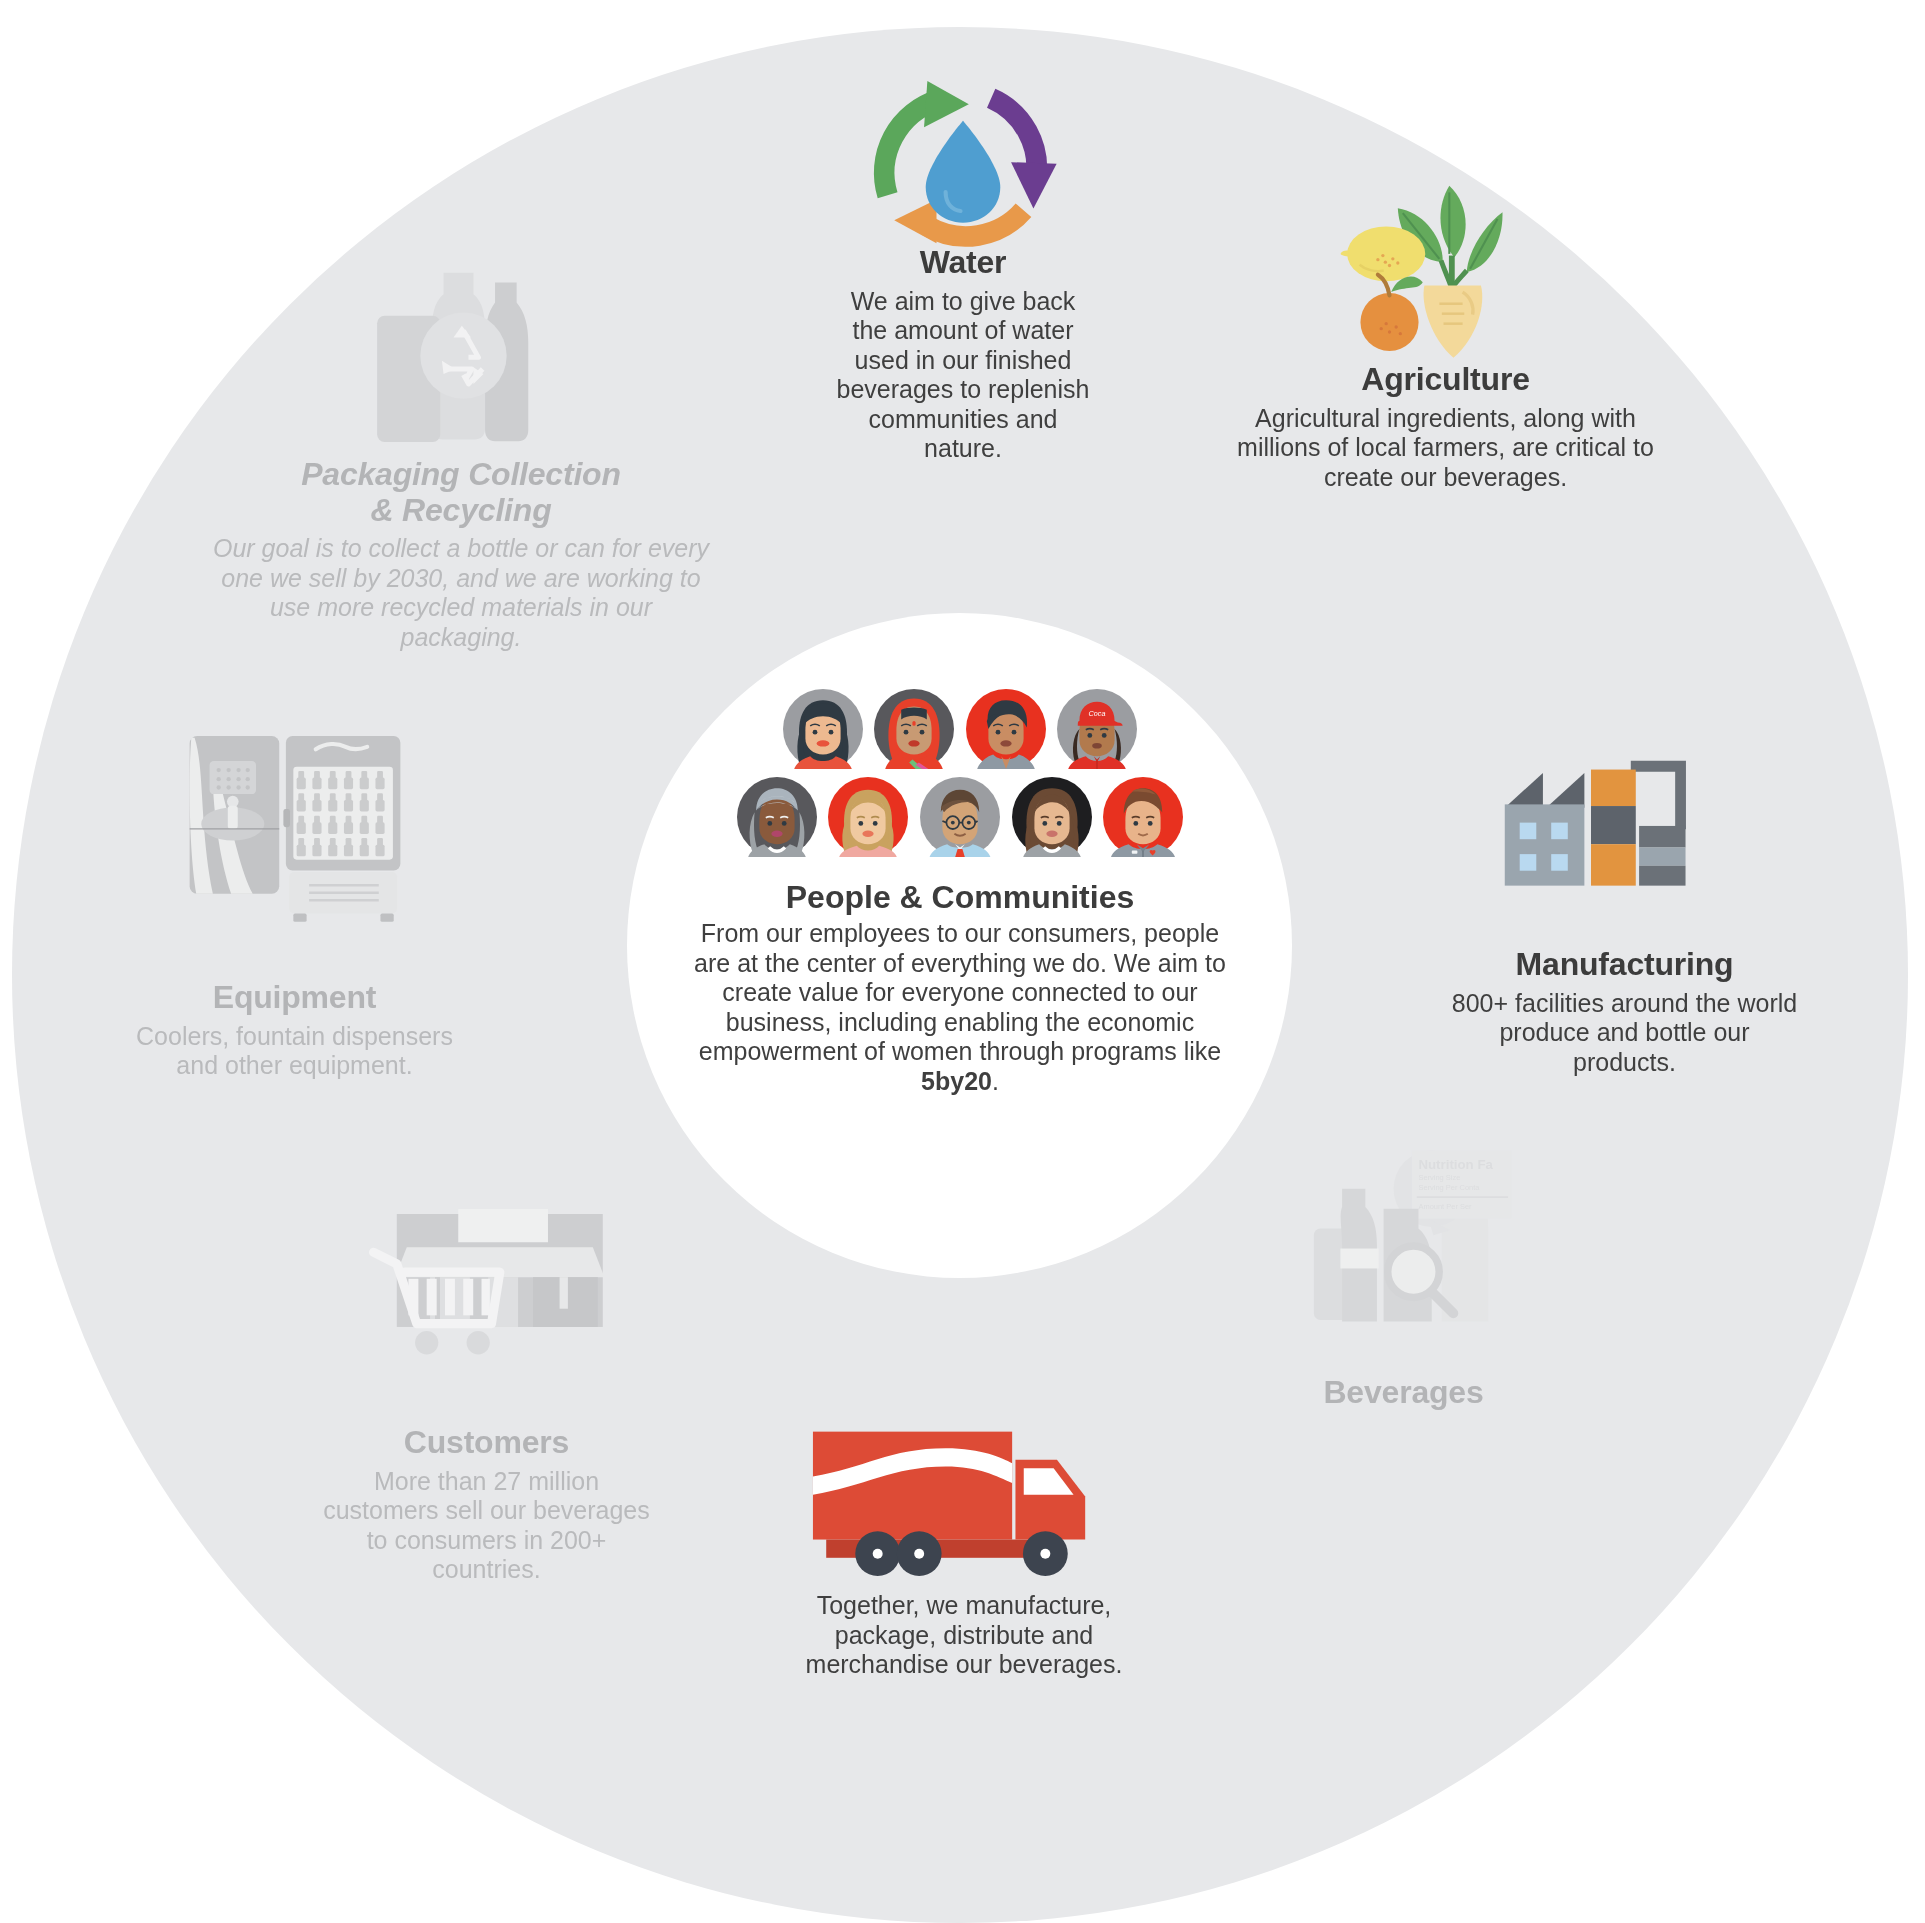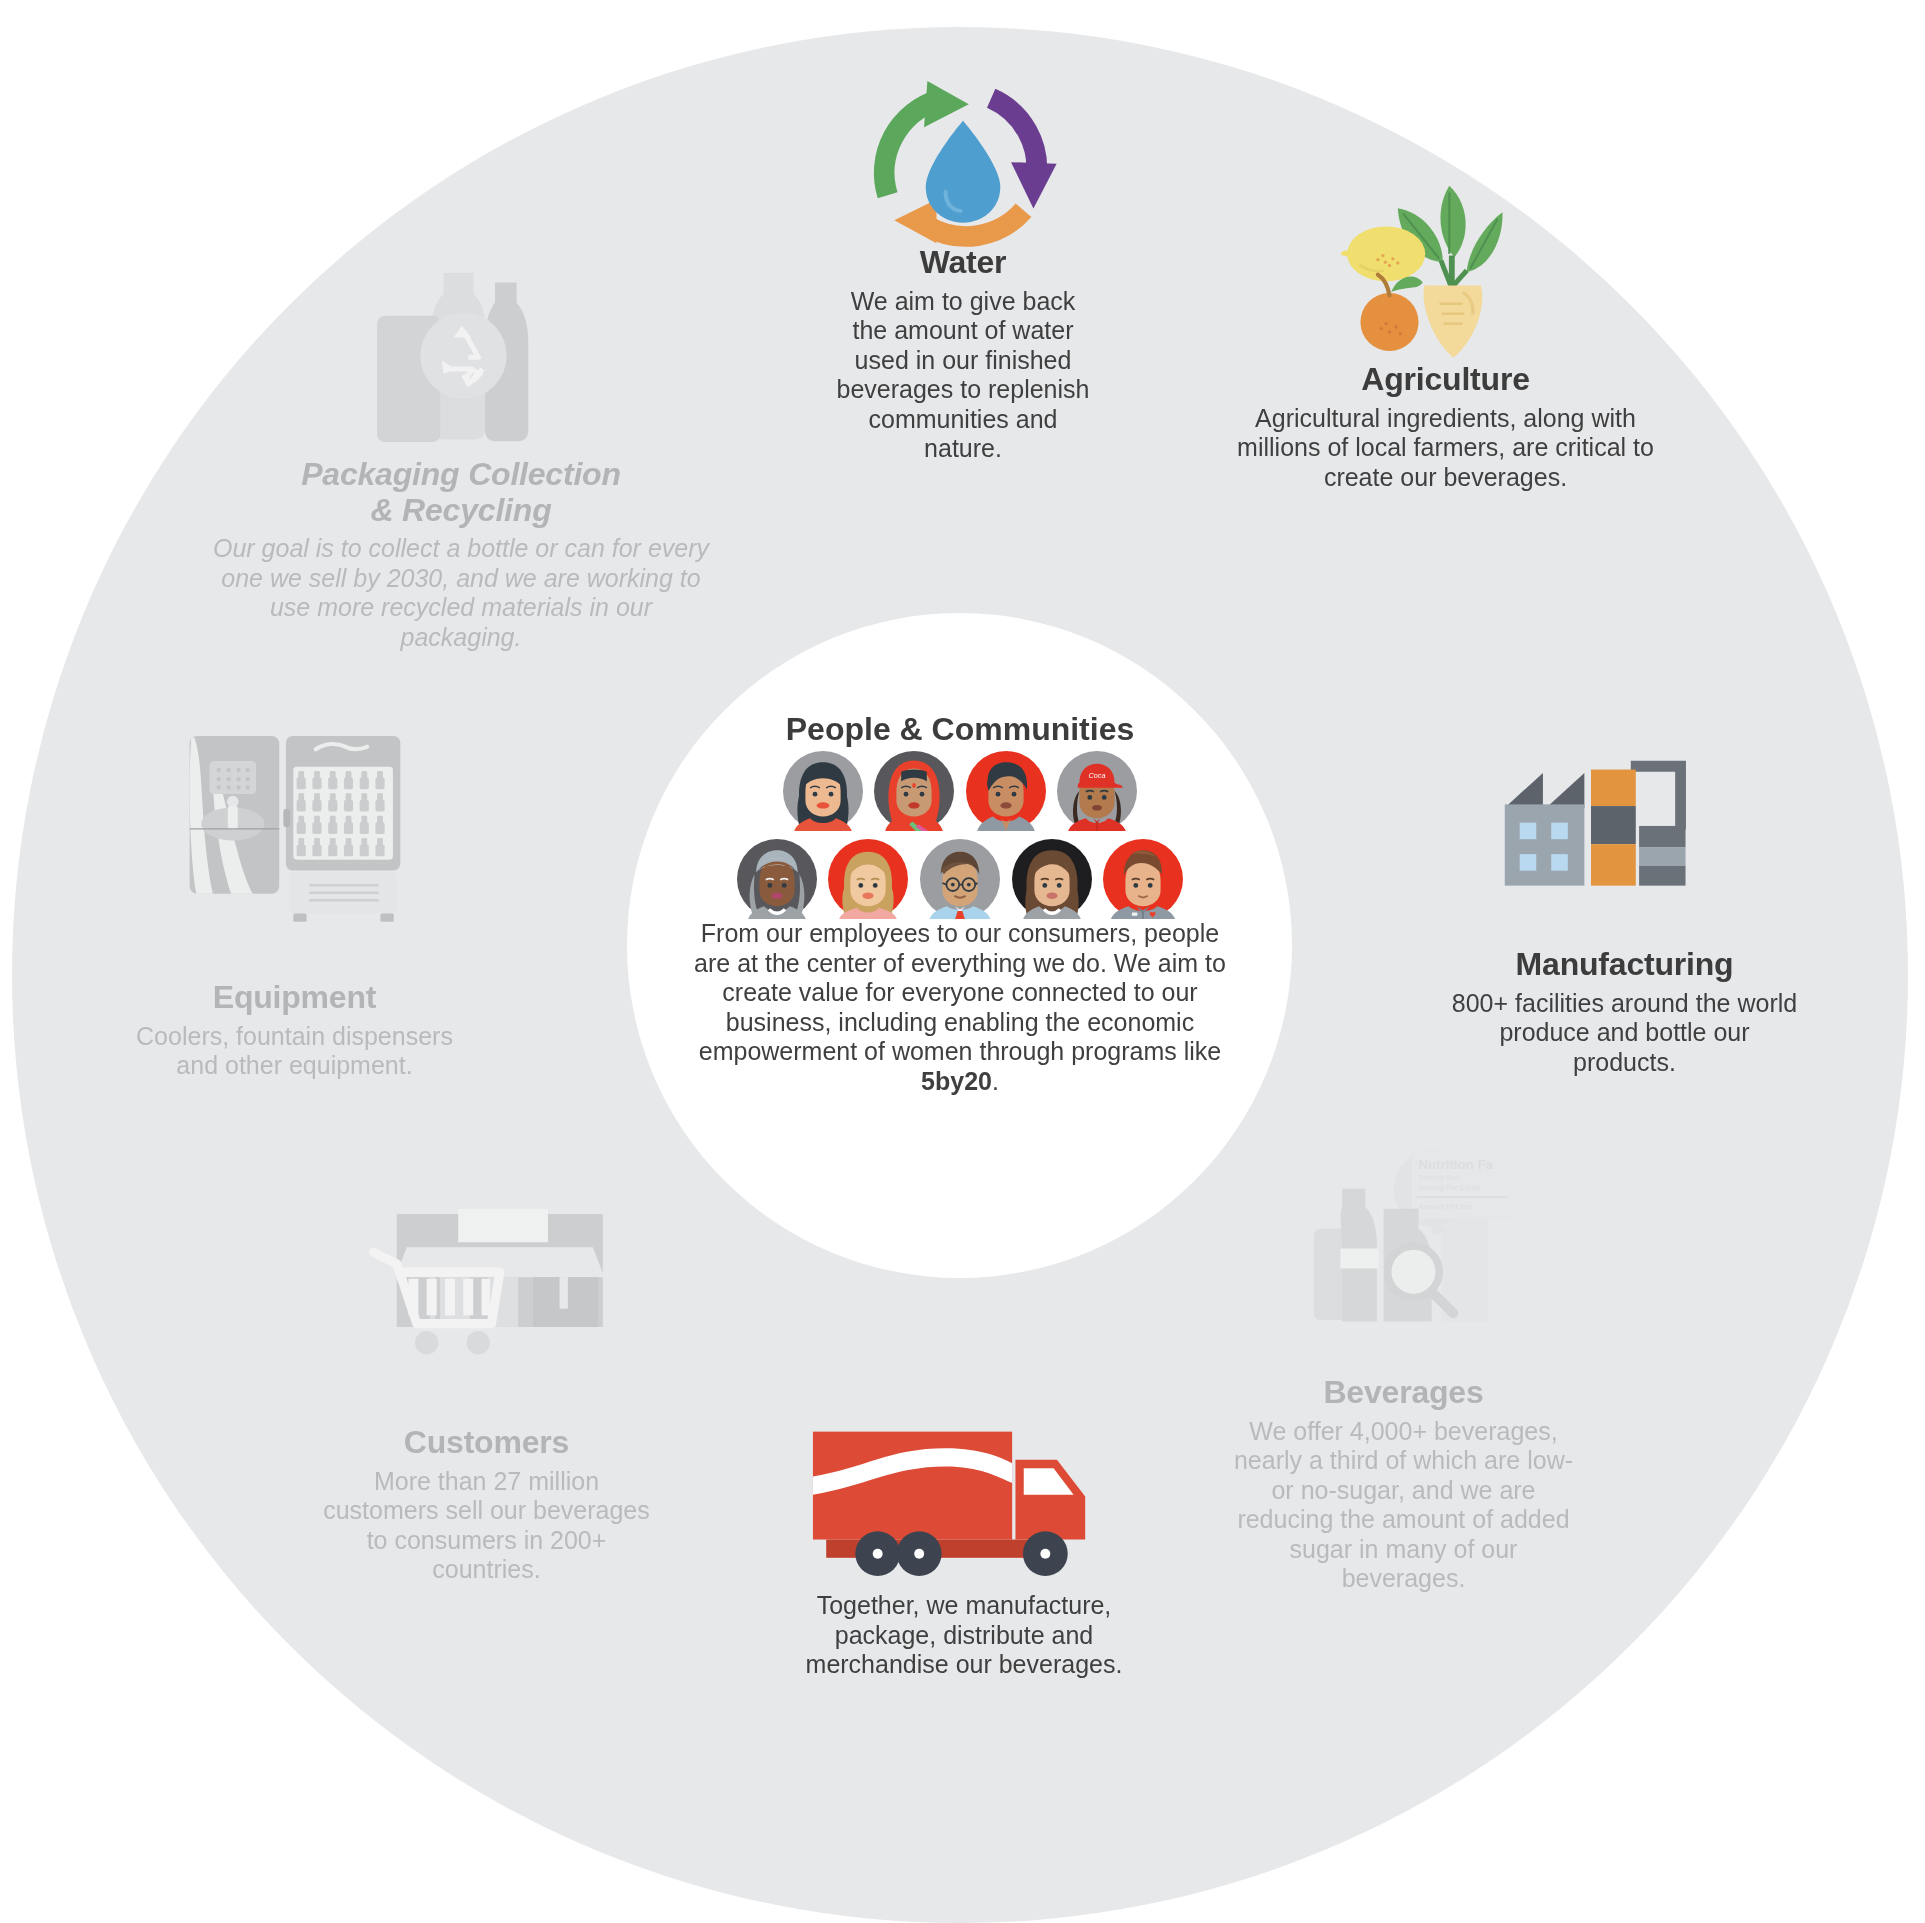--- a/index.html
+++ b/index.html
@@ -396,21 +396,20 @@
         <path d="M76 56 L104 56 L104 78 C114 88 118 104 118 124 L118 216 L76 216 L76 124 C76 104 72 88 76 78 Z" fill="#d6d7d9"></path>
         <rect x="74" y="128" width="46" height="24" fill="#eeefef"></rect>
 
         <path d="M126 80 L168 80 L168 104 C180 114 184 130 184 150 L184 216 L126 216 L126 150 C126 130 126 114 126 104 Z" fill="#d6d7d9"></path>
 
         <circle cx="162" cy="156" r="31" fill="#eceded" stroke="#d3d4d6" stroke-width="9"></circle>
         <line x1="184" y1="180" x2="210" y2="206" stroke="#d3d4d6" stroke-width="12" stroke-linecap="round"></line>
       </svg>
     </div>
     <h2>Beverages</h2>
-    <p>We offer 4,000+ beverages, nearly a third of which are low- or no-sugar, and we are reducing the amount of added sugar in many of our beverages.</p>
   </div>
 
   <div class="node" id="node-manufacturing">
     <div class="art" id="manu-art">
       <svg viewBox="0 0 330 240" width="274" height="199">
 
         <path d="M20 72 L66 30 L66 72 Z" fill="#5d636b"></path>
         <path d="M70 72 L116 30 L116 72 Z" fill="#5d636b"></path>
         <rect x="20" y="68" width="96" height="98" fill="#9aa5ae"></rect>
         <rect x="38" y="90" width="20" height="20" fill="#b9d9f0"></rect>
@@ -427,22 +426,20 @@
         <rect x="182" y="94" width="56" height="26" fill="#6b7178"></rect>
         <rect x="182" y="120" width="56" height="22" fill="#9aa5ae"></rect>
         <rect x="182" y="142" width="56" height="24" fill="#6b7178"></rect>
       </svg>
     </div>
     <h2>Manufacturing</h2>
     <p>800+ facilities around the world produce and bottle our products.</p>
   </div>
 
   <div class="node" id="node-people">
-    <div id="people-title">People &amp; Communities</div>
-
     <div id="avatar-grid">
 
       <div class="avatar-row">
 
         <svg class="avatar" viewBox="0 0 100 100">
           <circle cx="50" cy="50" r="50" fill="#9b9da1"></circle>
           <path d="M50 14 C72 14 80 32 80 54 C80 72 74 86 68 92 L32 92 C26 86 20 72 20 54 C20 32 28 14 50 14 Z" fill="#2f3a43"></path>
           <path d="M50 22 C66 22 72 36 72 52 L72 62 C72 74 62 82 50 82 C38 82 28 74 28 62 L28 52 C28 36 34 22 50 22 Z" fill="#edb990"></path>
           <path d="M50 18 C66 18 74 28 74 44 C68 38 60 34 50 34 C40 34 32 38 26 44 C26 28 34 18 50 18 Z" fill="#2f3a43"></path>
           <circle cx="40" cy="54" r="3" fill="#2f3a43"></circle>
@@ -582,17 +579,19 @@
           <path d="M54 51 Q59 48 64 51" stroke="#5a3d2a" stroke-width="2" fill="none"></path>
           <path d="M44 71 Q50 75 56 71" fill="none" stroke="#a06a4a" stroke-width="2.4"></path>
           <path d="M32 84 C40 92 60 92 68 84 C82 88 88 94 90 100 L10 100 C12 94 18 88 32 84 Z" fill="#8e99a3"></path>
           <path d="M42 84 L50 94 L58 84 L50 89 Z" fill="#7b868f"></path>
           <line x1="50" y1="92" x2="50" y2="100" stroke="#6f7a84" stroke-width="2"></line>
           <rect x="36" y="92" width="7" height="4" rx="1" fill="#f0f3f5"></rect>
           <path d="M62 92 c2-2 5 0 3 3 l-3 3 -3-3 c-2-3 1-5 3-3 Z" fill="#e8402a"></path>
         </svg>
       </div>
     </div>
+
+    <div id="people-title">People &amp; Communities</div>
     <div id="people-desc">From our employees to our consumers, people are at the center of everything we do. We aim to create value for everyone connected to our business, including enabling the economic empowerment of women through programs like <b>5by20</b>.</div>
   </div>
 
 </div>
 
 
 </body></html>

